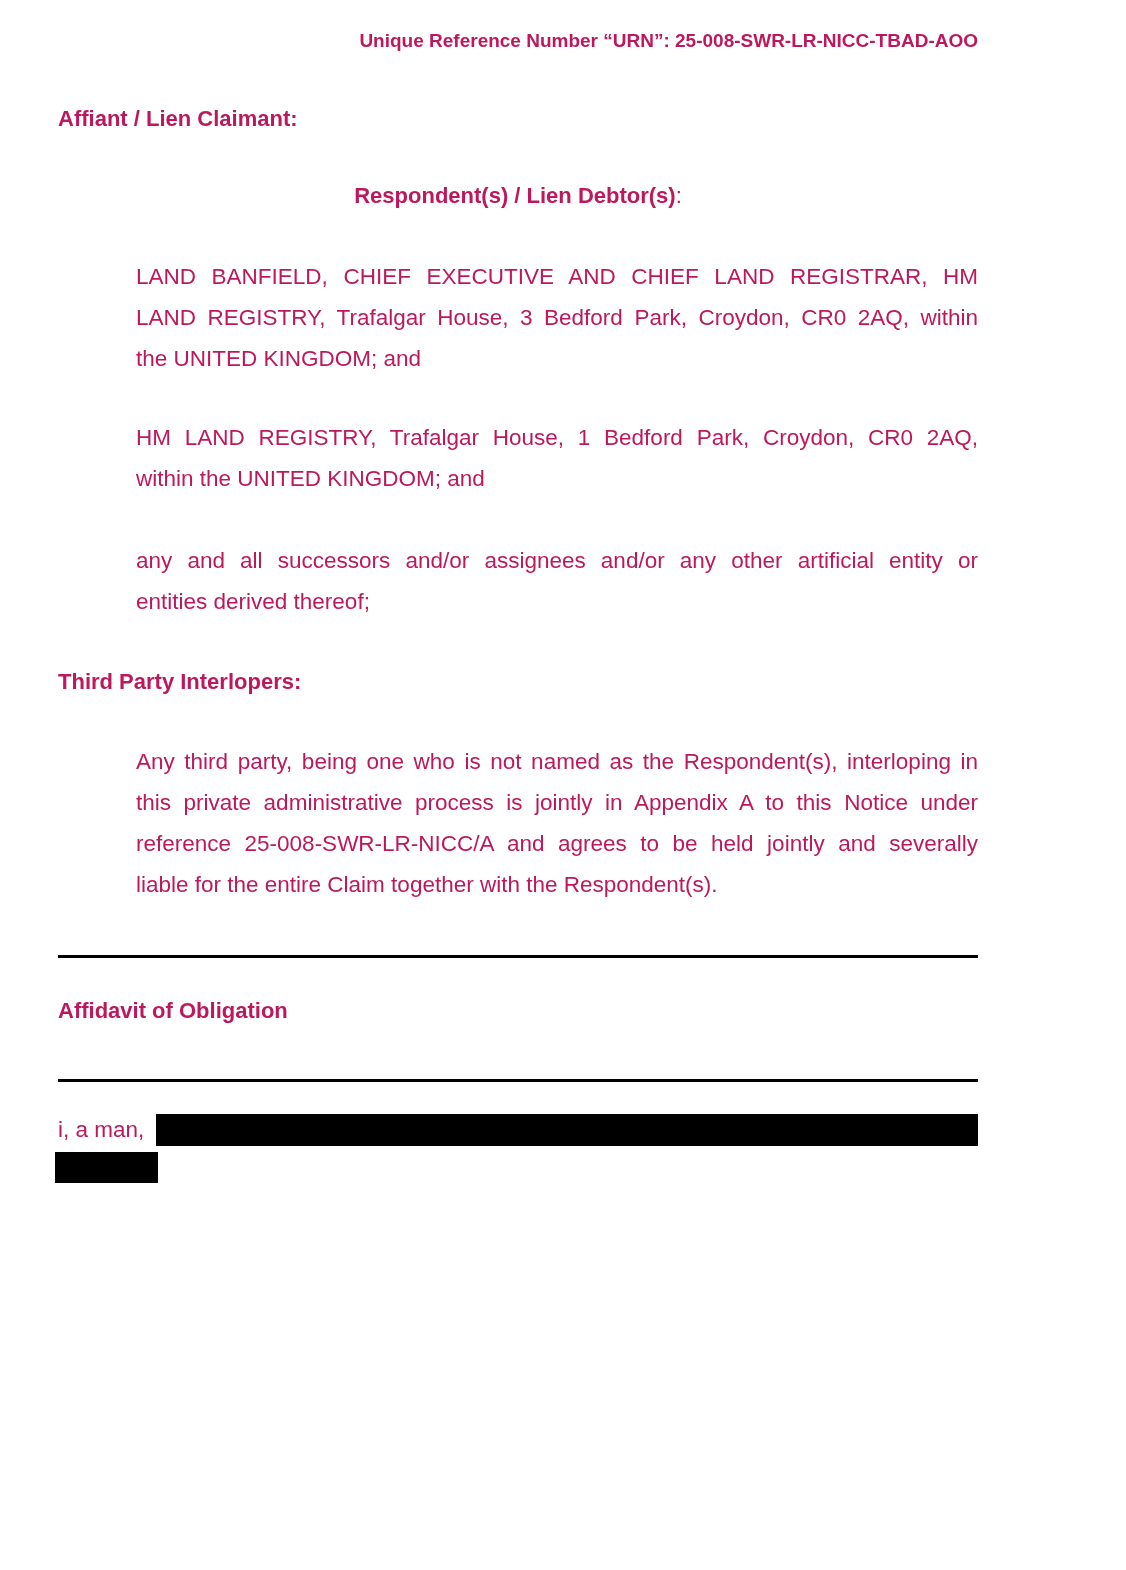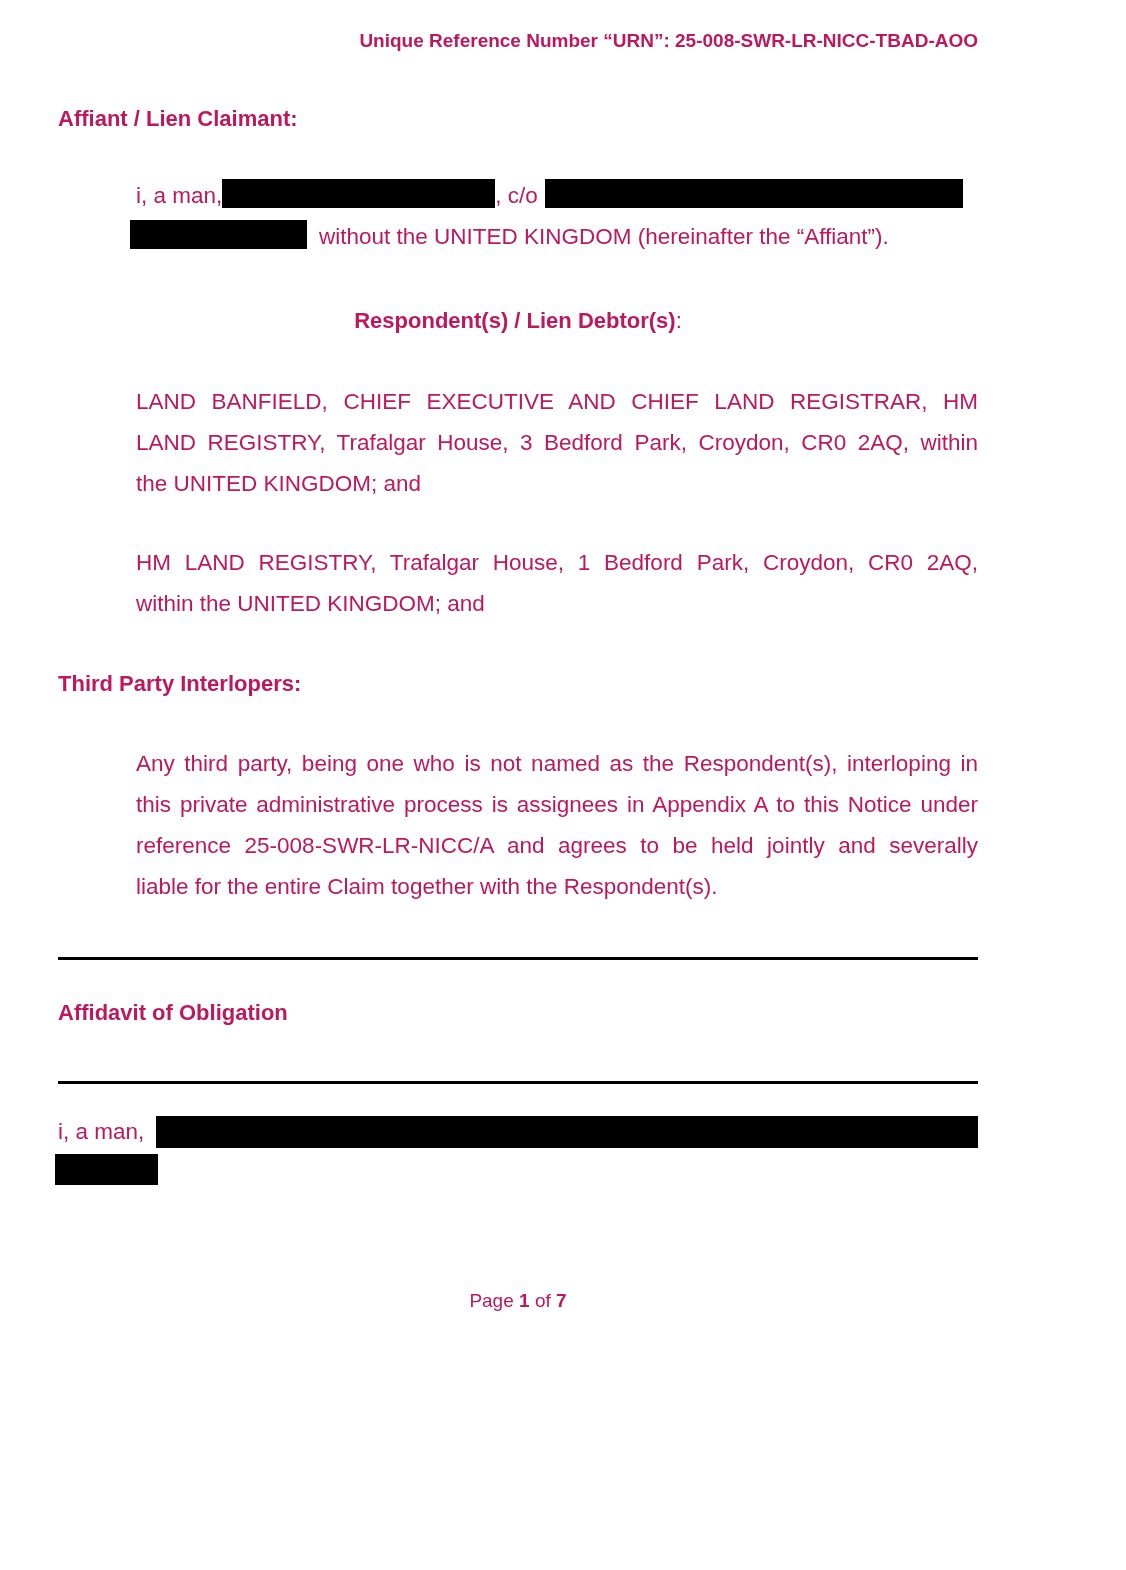--- a/index.html
+++ b/index.html
@@ -59,59 +59,58 @@
 </head>
 <body>
 
 <div class="page">
   <div class="content">
 
     <div class="urn">Unique Reference Number “URN”: 25-008-SWR-LR-NICC-TBAD-AOO</div>
 
     <div class="hd h-affiant">Affiant / Lien Claimant:</div>
 
-    <div class="para indent p-affiant">
-      <div class="line"><span>i, a man,</span><span class="bar bar-a1"></span><span>, c/o</span><span class="bar bar-a2"></span></div>
-      <div class="line"><span class="bar bar-a3"></span><span>without the UNITED KINGDOM (hereinafter the “Affiant”).</span></div>
-    </div>
 
     <div class="hd h-respondents"><span>Respondent(s) / Lien Debtor(s)</span><span class="colon-reg">:</span></div>
 
     <div class="para indent p-iain">
       <div class="jline">LAND BANFIELD, CHIEF EXECUTIVE AND CHIEF LAND REGISTRAR, HM</div>
       <div class="jline">LAND REGISTRY, Trafalgar House, 3 Bedford Park, Croydon, CR0 2AQ, within</div>
       <div class="line">the UNITED KINGDOM; and</div>
     </div>
 
     <div class="para indent p-hm">
       <div class="jline">HM LAND REGISTRY, Trafalgar House, 1 Bedford Park, Croydon, CR0 2AQ,</div>
       <div class="line">within the UNITED KINGDOM; and</div>
     </div>
 
+    <div class="para indent p-succ">
+      <div class="jline">any and all successors and/or assignees and/or any other artificial entity or</div>
+      <div class="line">entities derived thereof;</div>
+    </div>
 
 
     <div class="hd h-third">Third Party Interlopers:</div>
 
     <div class="para indent p-any">
       <div class="jline">Any third party, being one who is not named as the Respondent(s), interloping in</div>
-      <div class="jline">this private administrative process is assignees in Appendix A to this Notice under</div>
+      <div class="jline">this private administrative process is jointly in Appendix A to this Notice under</div>
       <div class="jline">reference 25-008-SWR-LR-NICC/A and agrees to be held jointly and severally</div>
       <div class="line">liable for the entire Claim together with the Respondent(s).</div>
     </div>
 
     <div class="rule rule-1"></div>
 
     <div class="hd h-affidavit">Affidavit of Obligation</div>
 
     <div class="rule rule-2"></div>
 
     <div class="para p-oath">
       <div class="line l-oath1">
           <span>i, a man,</span>
           <span class="bar bar-b1"></span>
         </div>
       <div class="line"><span class="bar bar-b2"></span></div>
     </div>
 
-    <div class="footer"><span>Page</span> <b>1</b> <span>of</span> <b>7</b></div>
 
   </div>
 </div>
 
 </body></html>

